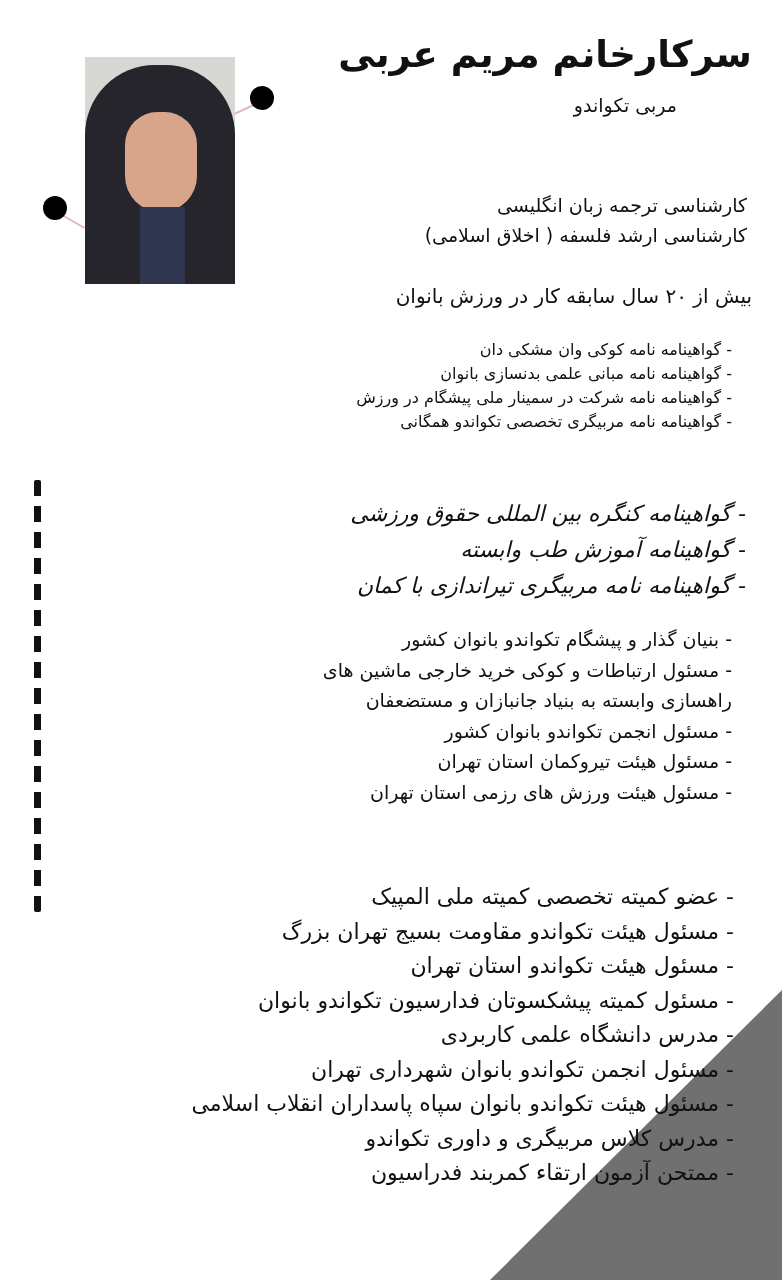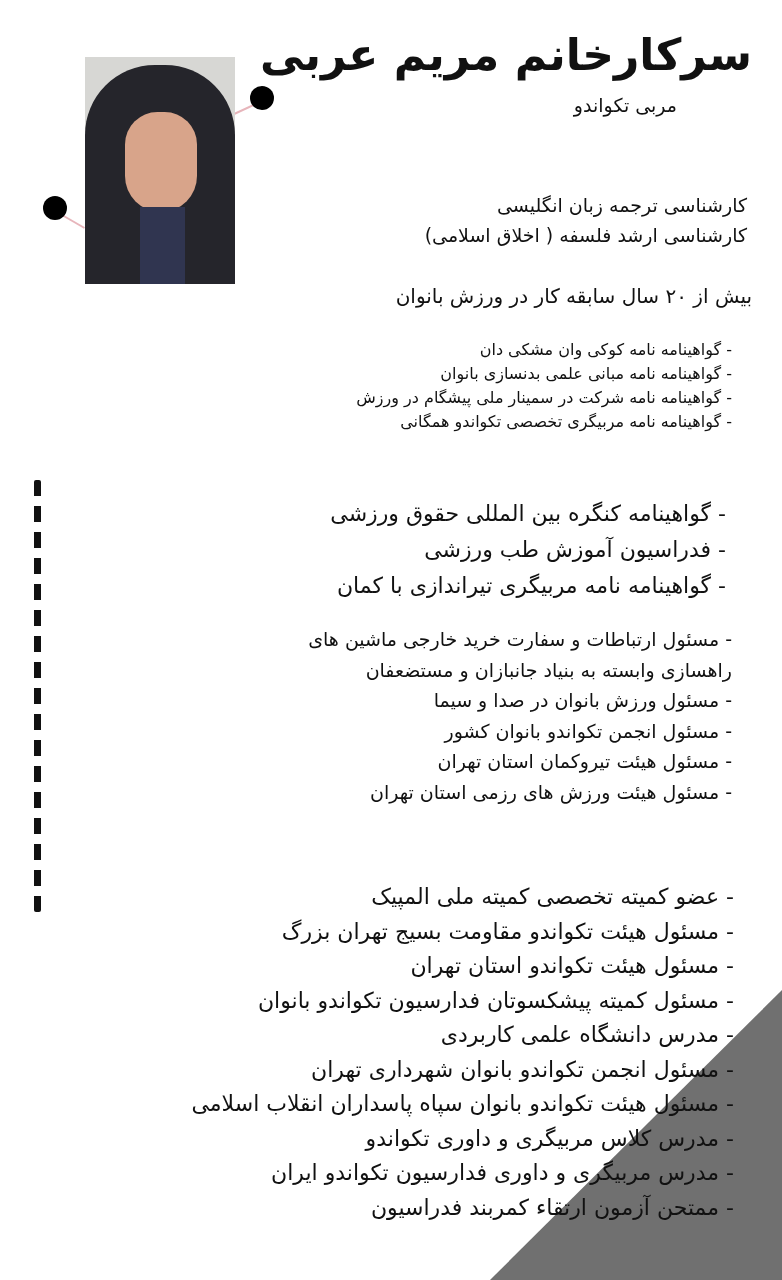--- a/index.html
+++ b/index.html
@@ -26,21 +26,21 @@
     .rtl {
       direction: rtl;
       text-align: right;
       position: absolute;
       white-space: nowrap;
       z-index: 2;
     }
     .title {
       right: 30px;
       top: 30px;
-      font-size: 44px;
+      font-size: 37px;
       font-weight: bold;
       line-height: 50px;
       color: #111;
     }
     .subtitle {
       right: 105px;
       top: 92px;
       font-size: 19px;
       line-height: 26px;
     }
@@ -105,24 +105,25 @@
       line-height: 36px;
     }
     .certs-small {
       right: 50px;
       top: 338px;
       font-size: 16px;
       line-height: 24px;
       text-align: right;
     }
     .certs-large {
-      right: 56px;
+      right: 36px;
       top: 496px;
       font-size: 22px;
       line-height: 36px;
+      font-style: italic;
     }
     .roles-a {
       right: 50px;
       top: 624px;
       font-size: 19px;
       line-height: 30.5px;
     }
     .roles-b {
       right: 48px;
       top: 880px;
@@ -171,39 +172,38 @@
 
 <div class="rtl certs-small">
   <span class="line">- گواهینامه نامه کوکی وان مشکی دان</span>
   <span class="line">- گواهینامه نامه مبانی علمی بدنسازی بانوان</span>
   <span class="line">- گواهینامه نامه شرکت در سمینار ملی پیشگام در ورزش</span>
   <span class="line">- گواهینامه نامه مربیگری تخصصی تکواندو همگانی</span>
 </div>
 
 <div class="rtl certs-large">
   <span class="line">- گواهینامه کنگره بین المللی حقوق ورزشی</span>
-  <span class="line">- فدراسیون آموزش طب ورزشی</span>
+  <span class="line">- گواهینامه آموزش طب وابسته</span>
   <span class="line">- گواهینامه نامه مربیگری تیراندازی با کمان</span>
 </div>
 
 <div class="dashed-line"></div>
 
 <div class="rtl roles-a">
-  <span class="line">- مسئول ارتباطات و سفارت خرید خارجی ماشین های</span>
+  <span class="line">- بنیان گذار و پیشگام تکواندو بانوان کشور</span>
+  <span class="line">- مسئول ارتباطات و کوکی خرید خارجی ماشین های</span>
   <span class="line">راهسازی وابسته به بنیاد جانبازان و مستضعفان</span>
-  <span class="line">- مسئول ورزش بانوان در صدا و سیما</span>
   <span class="line">- مسئول انجمن تکواندو بانوان کشور</span>
   <span class="line">- مسئول هیئت تیروکمان استان تهران</span>
   <span class="line">- مسئول هیئت ورزش های رزمی استان تهران</span>
 </div>
 
 <div class="rtl roles-b">
   <span class="line">- عضو کمیته تخصصی کمیته ملی المپیک</span>
   <span class="line">- مسئول هیئت تکواندو مقاومت بسیج تهران بزرگ</span>
   <span class="line">- مسئول هیئت تکواندو استان تهران</span>
   <span class="line">- مسئول کمیته پیشکسوتان فدارسیون تکواندو بانوان</span>
   <span class="line">- مدرس دانشگاه علمی کاربردی</span>
   <span class="line">- مسئول انجمن تکواندو بانوان شهرداری تهران</span>
   <span class="line">- مسئول هیئت تکواندو بانوان سپاه پاسداران انقلاب اسلامی</span>
   <span class="line">- مدرس کلاس مربیگری و داوری تکواندو</span>
-  <span class="line">- مدرس مربیگری و داوری فدارسیون تکواندو ایران</span>
   <span class="line">- ممتحن آزمون ارتقاء کمربند فدراسیون</span>
 </div>
 
 </body></html>

